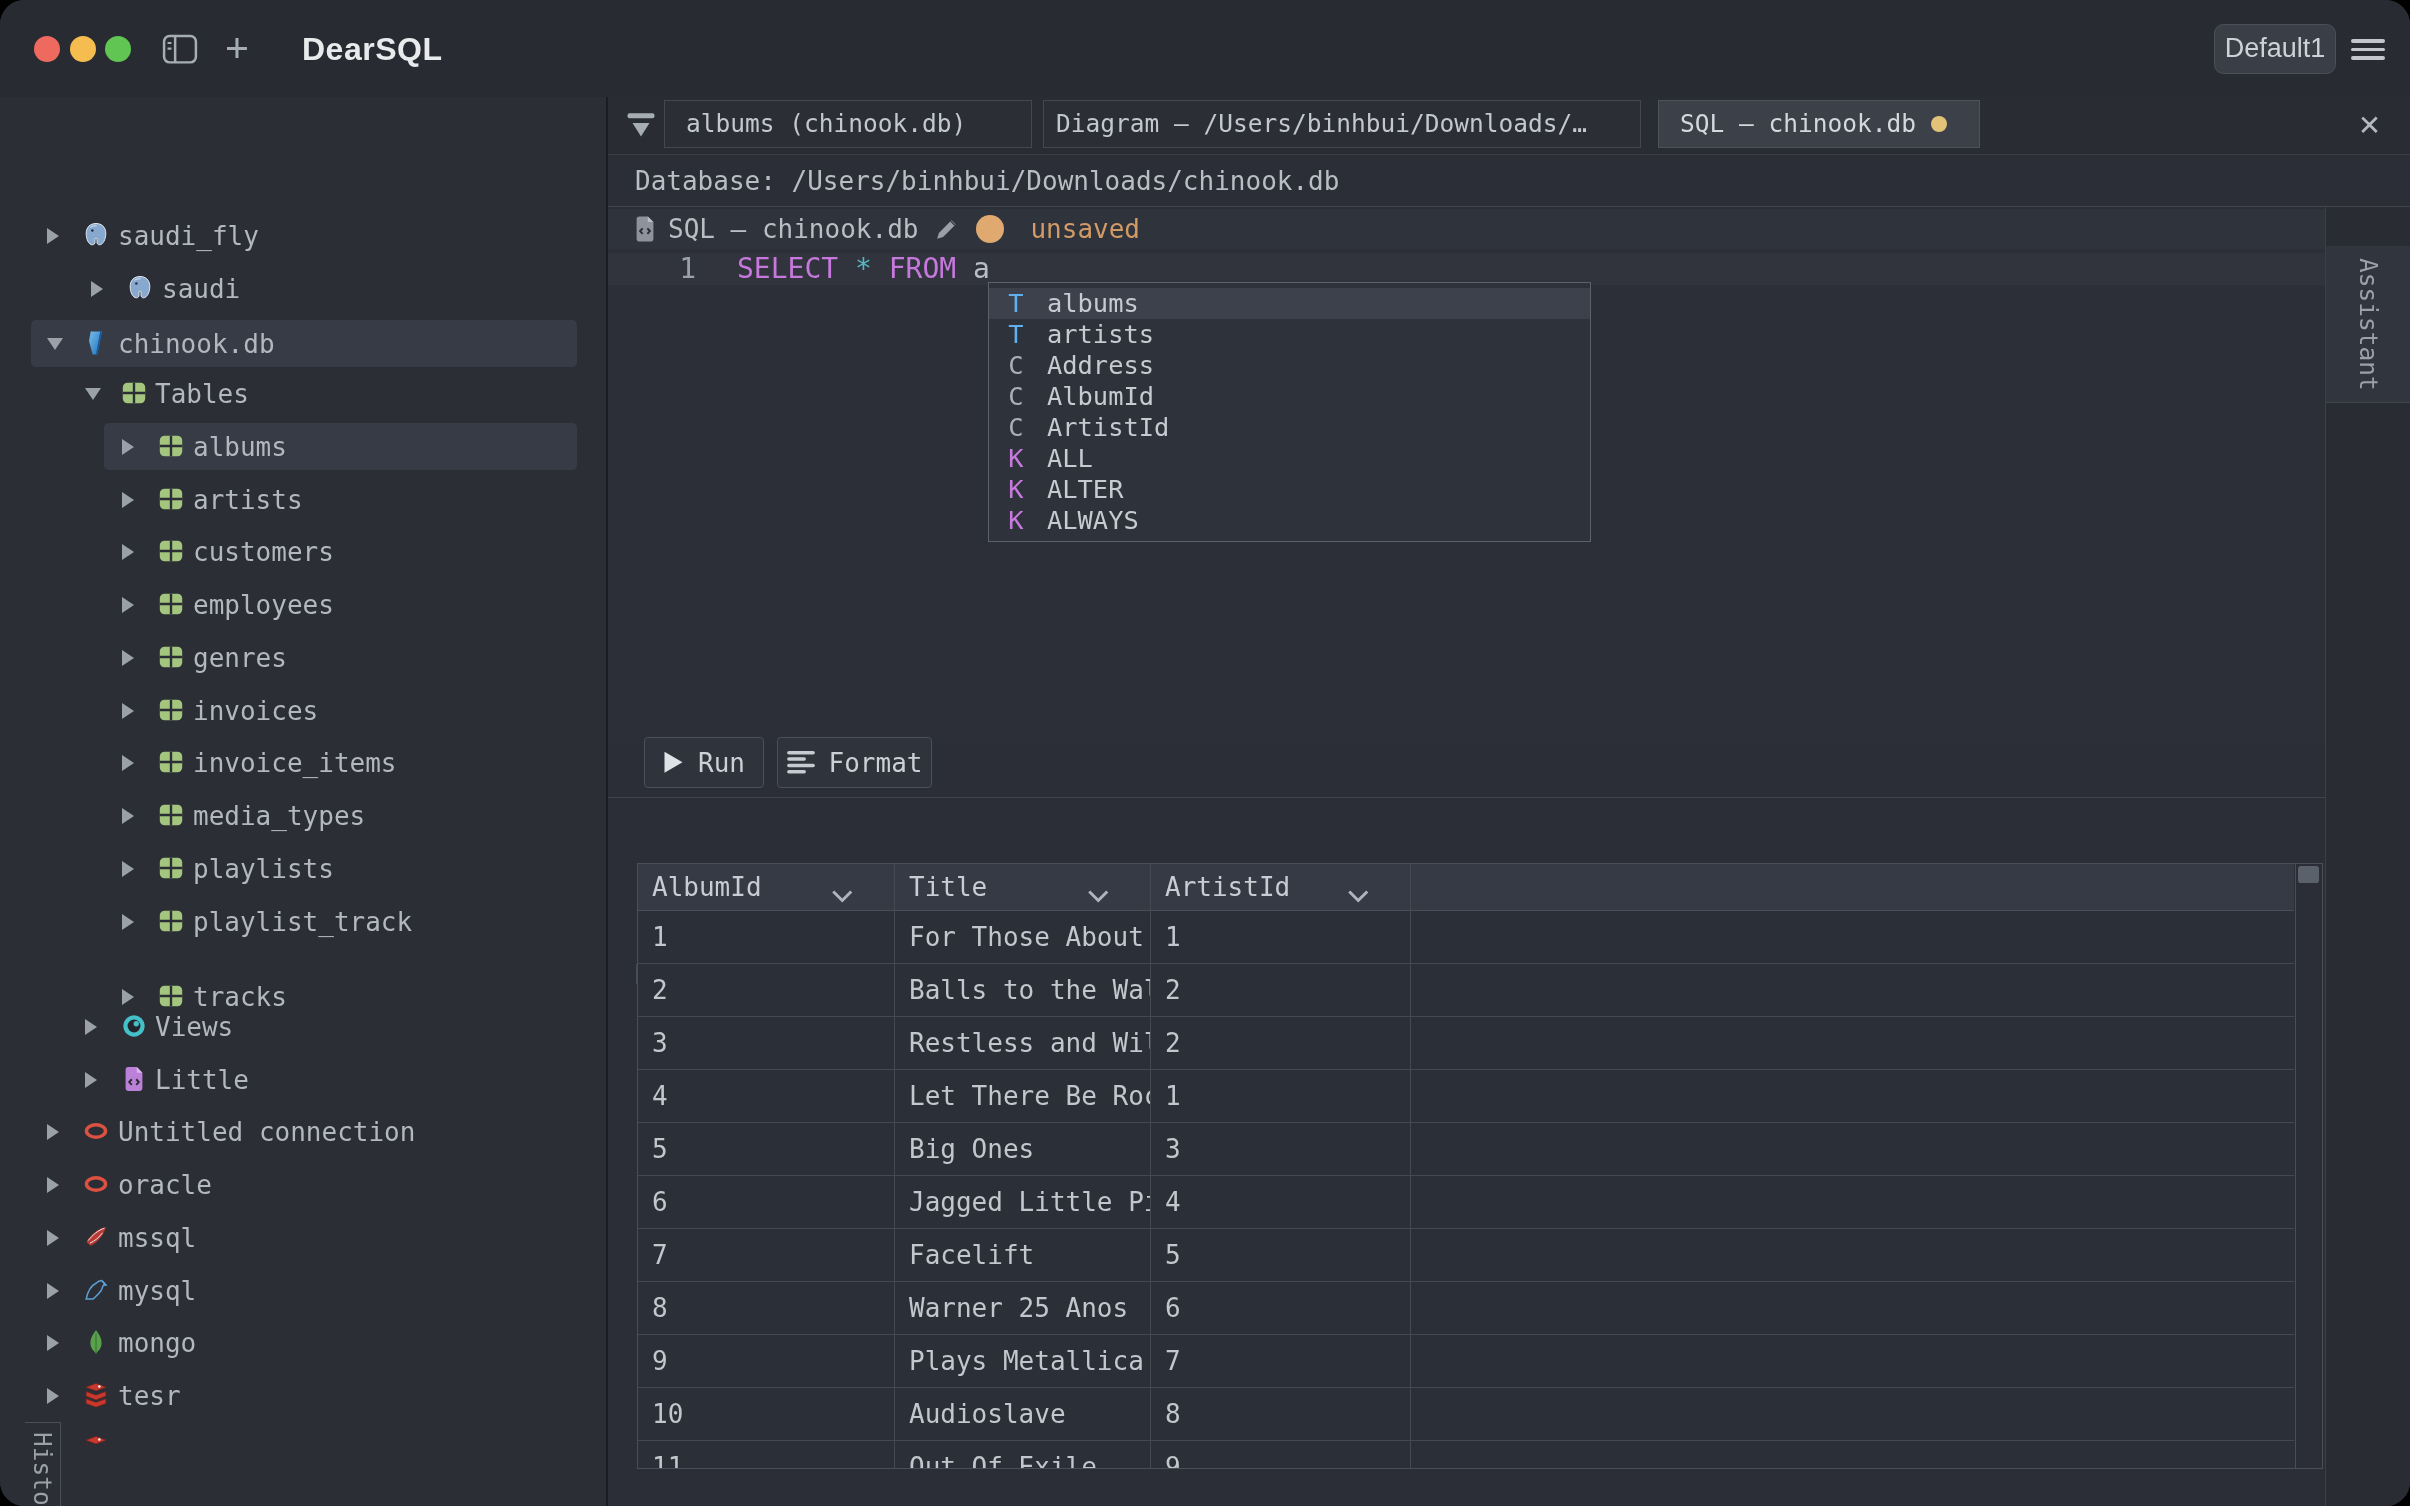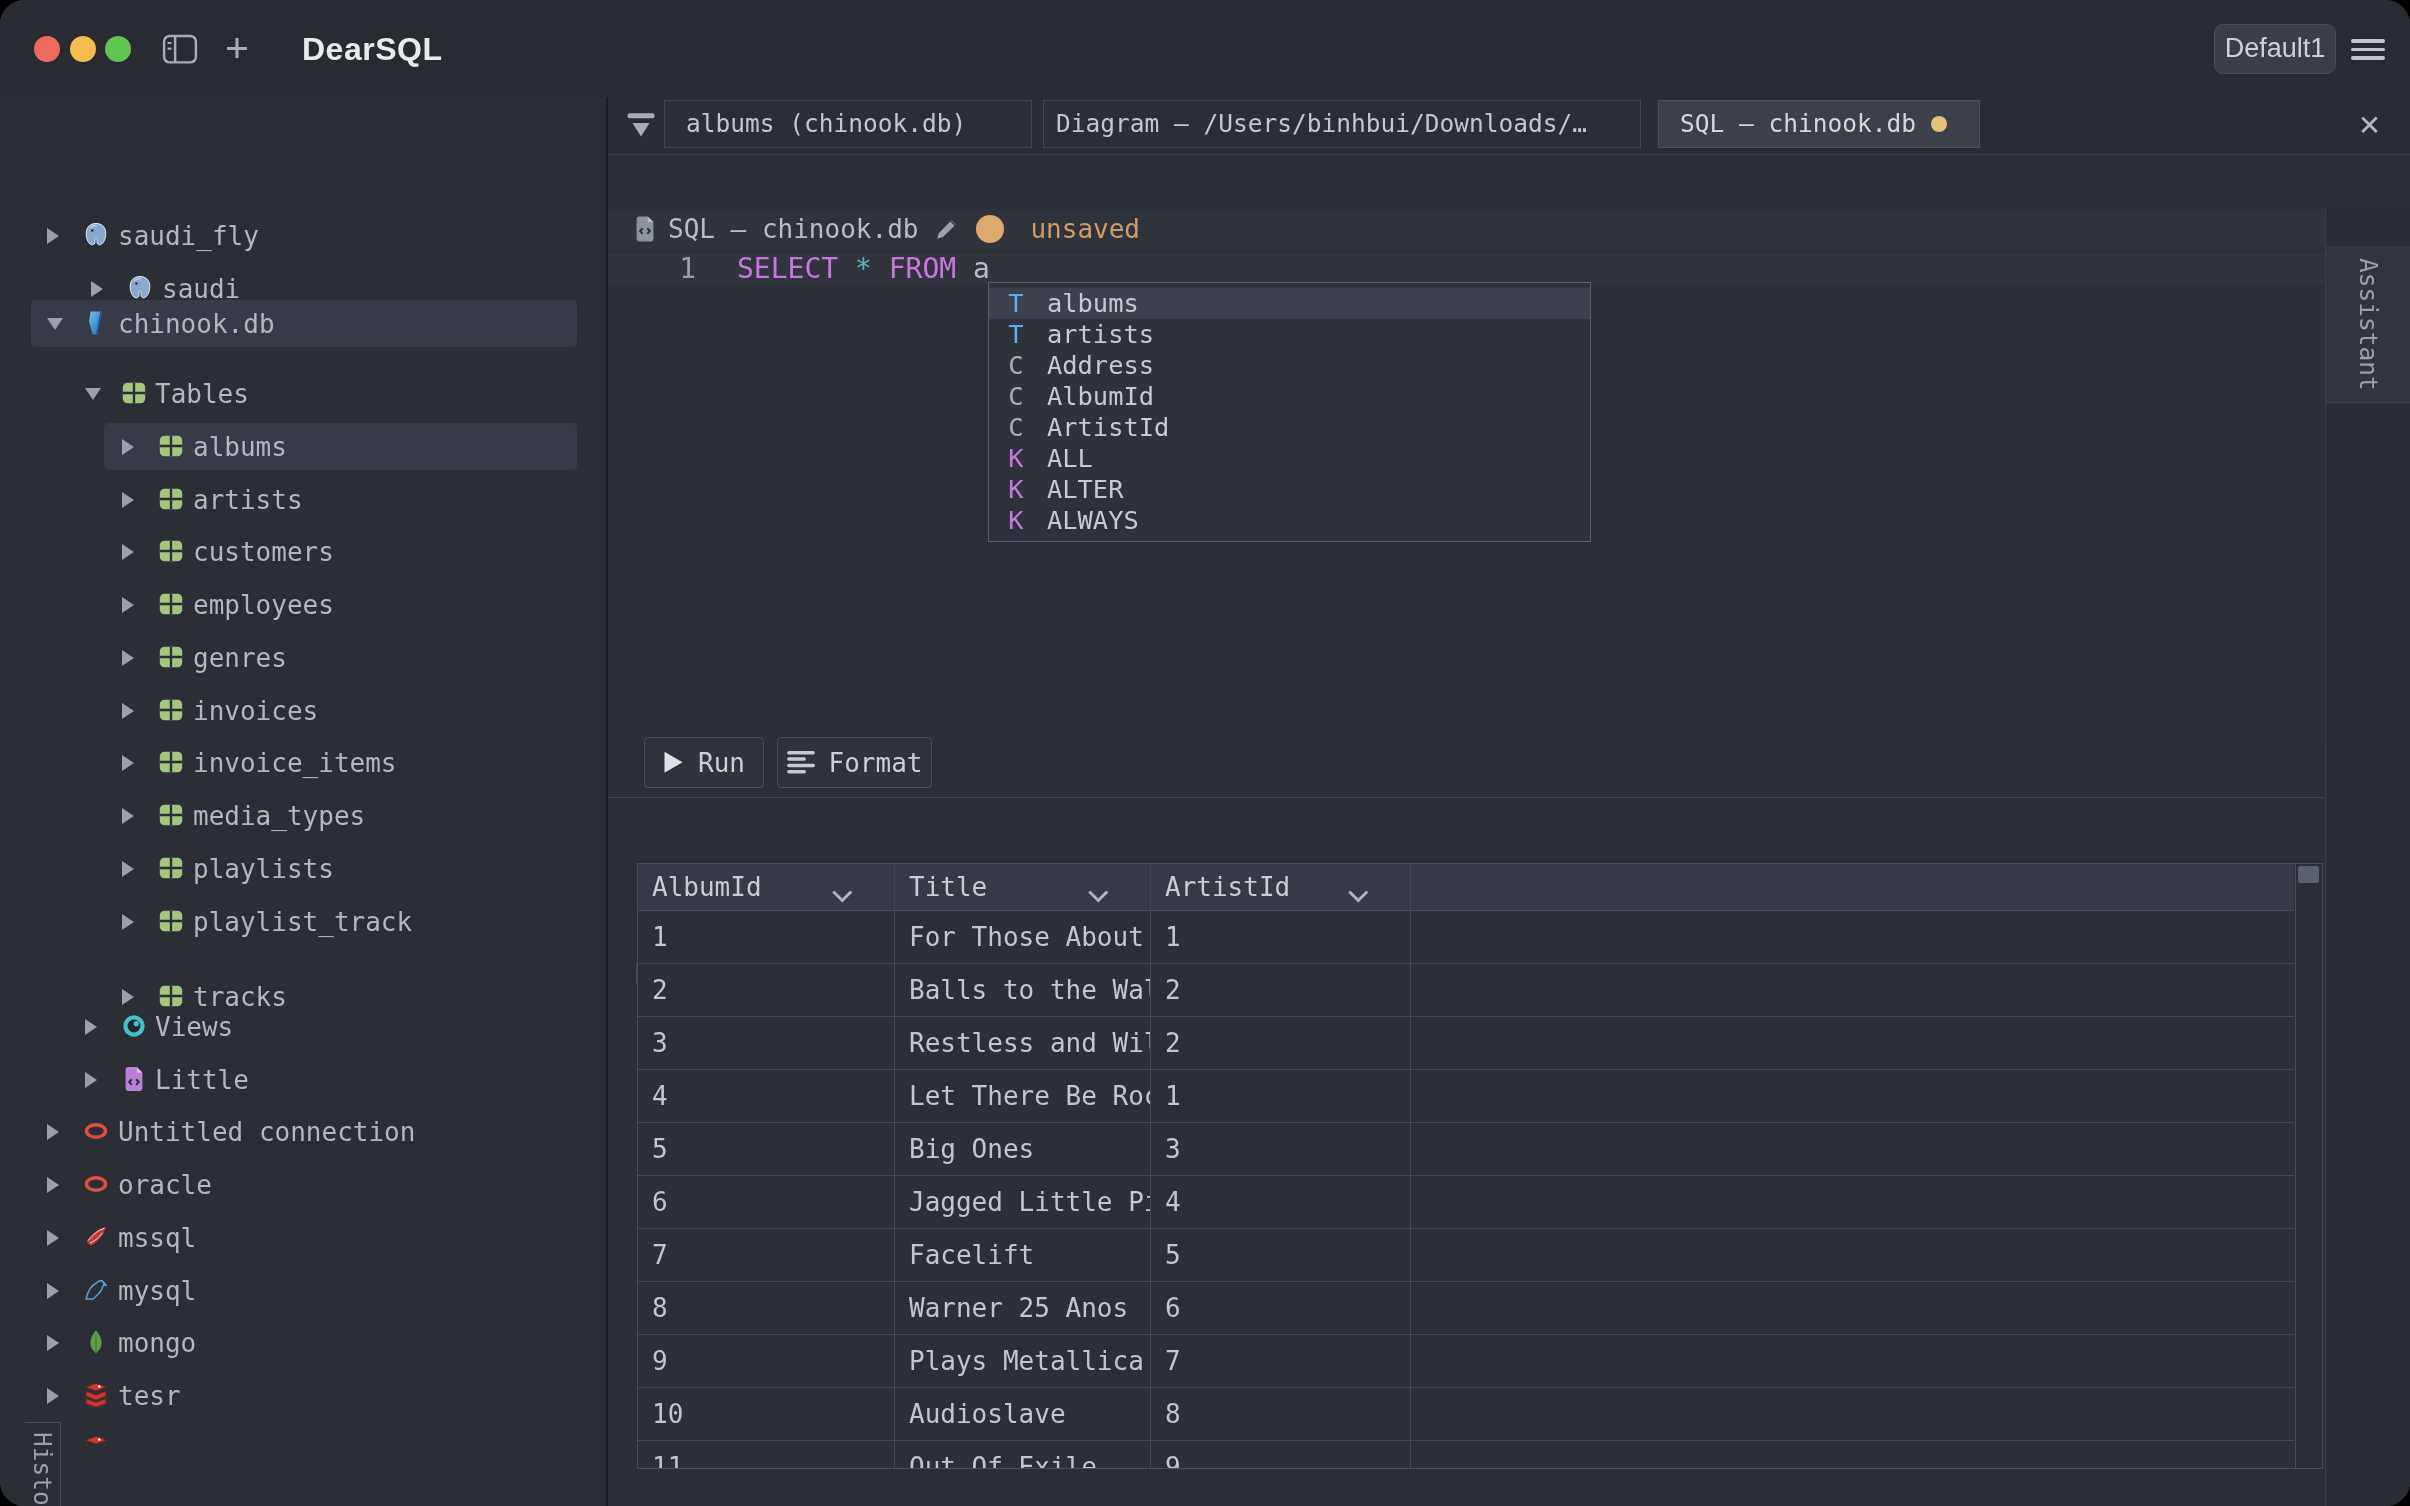--- a/index.html
+++ b/index.html
@@ -130,21 +130,21 @@
           </div>
           <span class="t-icon" style="left: 82px;">
             <svg viewBox="0 0 20 20">
               <path d="M10 1.8c4.2 0 7 2.6 7 7.2 0 4-2 8-4.5 8-1.3 0-1.8-.9-1.8-2.1v-2.1c0-.3-.3-.5-.7-.5s-.7.2-.7.5v2.1c0 1.2-.6 2.1-1.9 2.1C4.8 17 3 13 3 9 3 4.4 5.8 1.8 10 1.8z" fill="#87a9cf" stroke="#e8edf4" stroke-width=".7"></path>
               <circle cx="7.4" cy="6.8" r=".9" fill="#2b2e34"></circle>
               <path d="M6 4.6C7.5 3.4 9 3.2 10.4 3.5" stroke="#e8edf4" stroke-width=".6" fill="none"></path>
             </svg>
           </span>
           <span class="t-label" style="left: 118px;">saudi</span>
         </div>
-        <div class="tree-row" style="top: 200px; text-align: center;">
+        <div class="tree-row" style="top: 220px; text-align: center;">
           <div class="row-hl" style="left: 31px; right: 28px;"></div>
           <div class="arrow" style="left: 47px;">
             <div class="tri-d"></div>
           </div>
           <span class="t-icon" style="left: 82px;">
             <svg viewBox="0 0 20 20">
               <defs>
                 <linearGradient id="sqg" x1="0" y1="0" x2="1" y2="1">
                   <stop offset="0" stop-color="#79bcec"></stop>
                   <stop offset="1" stop-color="#1d6fb8"></stop>
@@ -429,20 +429,21 @@
           </svg>
       </div>
       <div>
           <div class="tab" style="left: 56px; width: 368px;"><span>albums (chinook.db)</span></div>
           <div class="tab" style="left: 435px; width: 598px; padding-left: 12px;"><span>Diagram — /Users/binhbui/Downloads/…</span></div>
           <div class="tab active" style="left: 1050px; width: 322px;"><span>SQL — chinook.db</span><span class="dirty-dot" style="background: rgb(226, 193, 120);"></span></div>
         </div>
       <div class="close-x">✕</div>
     </div>
 
+    <div class="dbrow">Database: /Users/binhbui/Downloads/chinook.db</div>
 
     <div class="filerow">
       <span class="ficon">
         <svg viewBox="0 0 20 20">
             <path d="M4 3a2 2 0 0 1 2-2h6l4 4v12a2 2 0 0 1-2 2H6a2 2 0 0 1-2-2z" fill="#8d939c"></path>
             <path d="M12 1v4h4z" fill="#b9bec6"></path>
             <path d="M8.3 9.5 6.5 11.5l1.8 2M11.7 9.5l1.8 2-1.8 2" stroke="#2b2e34" stroke-width="1.4" fill="none"></path>
           </svg>
       </span>
       <span>SQL — chinook.db</span>

